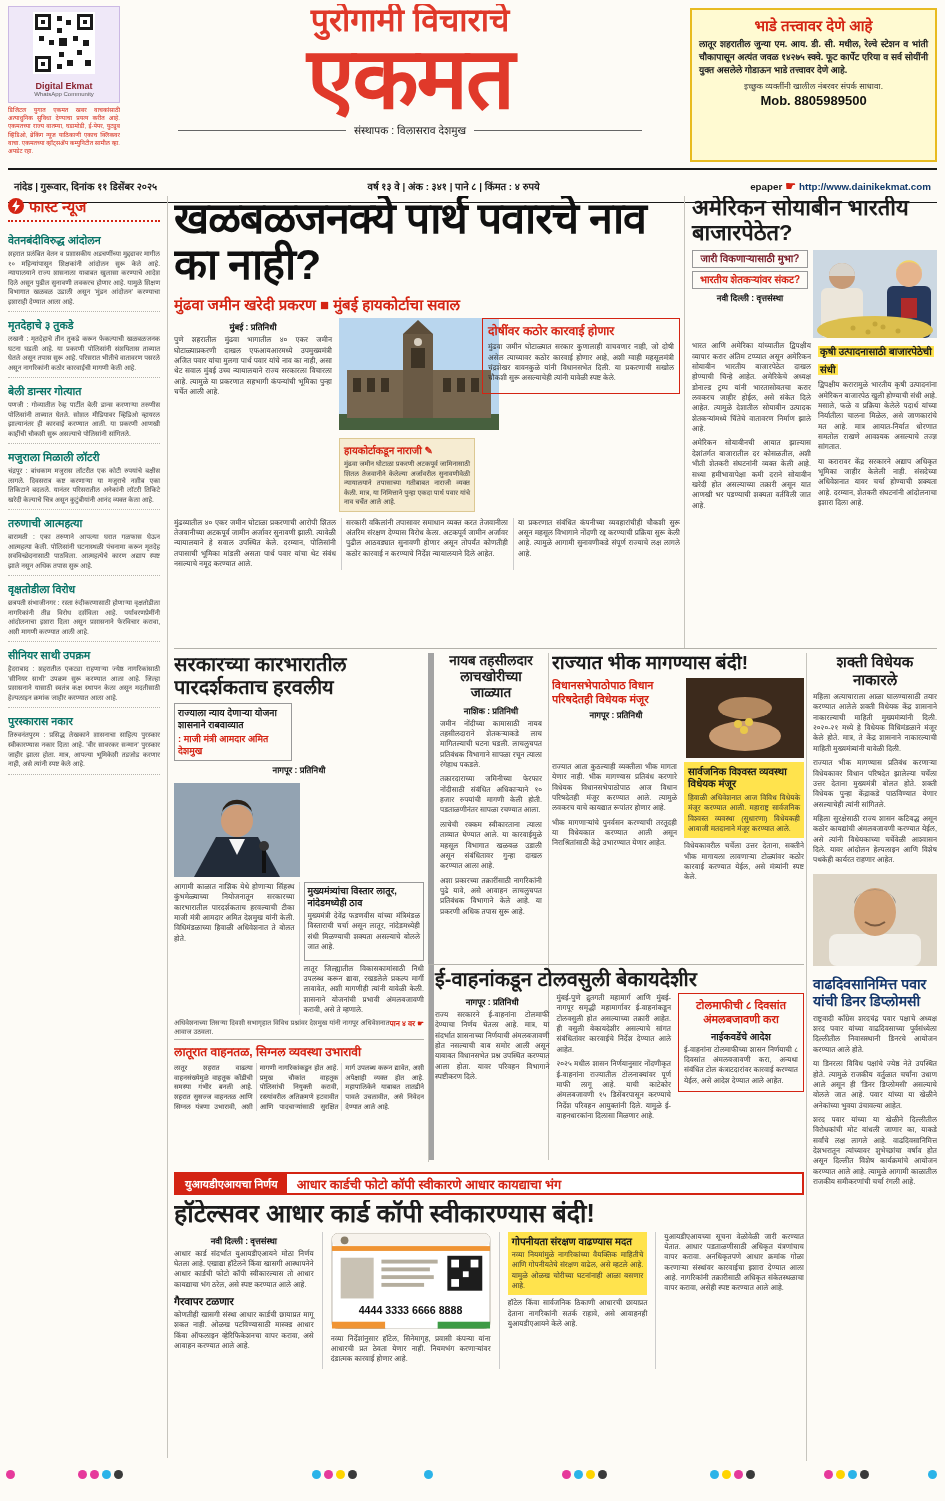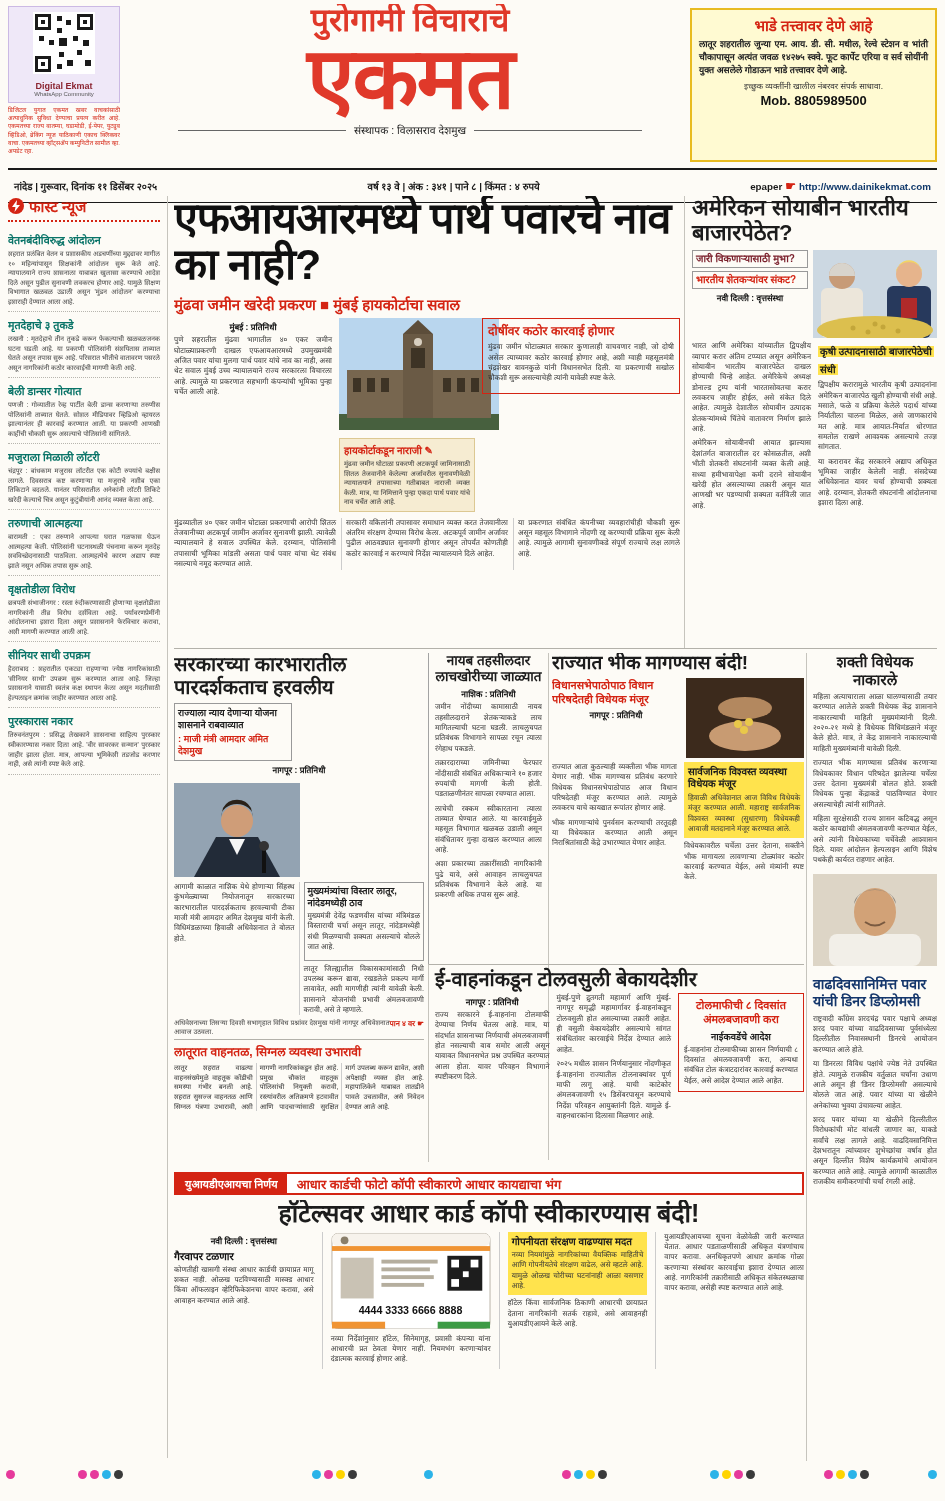--- a/index.html
+++ b/index.html
@@ -55,21 +55,21 @@
   .beige-body{font-size:6.8px;line-height:1.4;color:#3a3a3a;text-align:justify;}
   .red-box{border:1.5px solid var(--accent,#d42413);padding:5px;}
   .red-box-title{color:var(--accent,#d42413);font-weight:800;font-size:12.2px;line-height:1.25;margin-bottom:3px;}
   .lead-bottom{margin-top:6px;column-count:3;column-gap:10px;column-rule:1px solid #ccc;}
 
   
   .soy{left:684px;top:196px;width:253px;height:452px;border-left:1px solid #c6c4bd;padding-left:7px;}
   .h-soy{font-size:22px;font-weight:800;line-height:1.12;}
   .soy-top{display:flex;gap:5px;margin:5px 0 3px;}
   .soy-tags{width:116px;}
-  .tag{border:1px solid #999;padding:2px 3px;font-weight:800;font-size:10px;line-height:1.2;margin-bottom:3px;}
+  .tag{border:1px solid #999;padding:2px 3px;font-weight:800;font-size:10px;line-height:1.2;margin-bottom:3px;text-align:center;}
   .tag1{color:#7a1f2b;}
   .tag2{color:var(--accent,#d42413);}
   .soy-body{display:flex;gap:7px;}
   .soy-col{flex:1;}
   .hl{display:inline;background:var(--yellow,#ffe34d);font-weight:800;font-size:10px;line-height:1.35;padding:0 2px;
       -webkit-box-decoration-break:clone;box-decoration-break:clone;}
 
   .hr648{left:174px;top:648px;width:763px;height:1px;background:#b3b1aa;}
 
   
@@ -78,21 +78,21 @@
   .tr-top{display:flex;gap:5px;margin-top:4px;flex-direction:column;}
   .quote-box{width:118px;border:1px solid #999;padding:3px;font-size:9.3px;font-weight:800;line-height:1.3;}
   .quote-by{color:var(--accent,#d42413);display:block;margin-top:2px;}
   .tr-body{margin-top:5px;column-count:2;column-gap:9px;column-rule:1px solid #ccc;}
   .inset-box{border:1px solid #999;padding:3px;margin:3px 0;break-inside:avoid;}
   .inset-title{font-weight:800;font-size:9.3px;line-height:1.25;margin-bottom:2px;}
   .tr-foot{font-size:6.8px;color:#444;margin-top:3px;text-align:justify;}
   .jump{color:var(--accent,#d42413);font-weight:800;font-size:7.5px;float:right;}
 
   
-  .tahsildar{left:428px;top:653px;width:121px;height:507px;border-left:1px solid #a3a3a3;border-right:1px solid #c6c4bd;padding:0 6px;}
+  .tahsildar{left:428px;top:653px;width:121px;height:507px;border-left:6px solid #a3a3a3;border-right:1px solid #c6c4bd;padding:0 6px;}
   .h-tah{font-size:13.5px;font-weight:800;line-height:1.2;text-align:center;margin-bottom:2px;}
 
   
   .begging{left:552px;top:653px;width:252px;height:307px;}
   .h-beg{font-size:19px;font-weight:800;line-height:1.1;margin-bottom:4px;}
   .bg-top{display:flex;gap:6px;}
   .bg-left{flex:1;}
   .side-red{color:var(--accent,#d42413);font-weight:800;font-size:11px;line-height:1.3;}
   .bg-body{display:flex;gap:7px;margin-top:4px;}
   .yellow-box{background:var(--yellow,#ffe34d);padding:4px;margin-bottom:3px;}
@@ -115,21 +115,21 @@
   .h-latur{color:var(--accent,#d42413);font-weight:800;font-size:12px;margin-bottom:3px;}
   .latur-body{column-count:3;column-gap:7px;column-rule:1px solid #ccc;font-size:6.8px;line-height:1.42;color:#333;text-align:justify;}
 
   
   .uidai{left:174px;top:1172px;width:630px;height:23px;border:2px solid var(--accent,#d42413);display:flex;align-items:stretch;background:#fff;}
   .uidai-tag{background:var(--accent,#d42413);color:#fff;font-weight:800;font-size:11px;padding:0 9px;display:flex;align-items:center;}
   .uidai-text{color:var(--accent,#d42413);font-weight:800;font-size:12.8px;display:flex;align-items:center;padding-left:10px;}
 
   
   .hotel{left:174px;top:1200px;width:630px;height:258px;}
-  .h-hotel{font-size:25px;font-weight:800;text-align:center;line-height:1.1;margin-bottom:4px;}
+  .h-hotel{font-size:25px;font-weight:800;text-align:left;line-height:1.1;margin-bottom:4px;}
   .hotel-body{display:flex;gap:8px;}
   .hcol{flex:1;}
   .hcol+.hcol{border-left:1px solid #ccc;padding-left:8px;}
   .sub-head{font-weight:800;font-size:10.5px;margin:3px 0 2px;color:#111;}
 
   .marks{left:0;top:1470px;width:945px;height:12px;}
   .grp{position:absolute;top:0;display:flex;gap:3px;}
   .dot{width:9px;height:9px;border-radius:50%;display:inline-block;}
   .m1{background:#e6399b;}.m2{background:#2bb3e8;}.m3{background:#ffd400;}.m4{background:#3a3a3a;}
   .single{position:absolute;top:0;}
@@ -241,21 +241,21 @@
       <div class="fn-title">सीनियर साथी उपक्रम</div>
       <div class="fn-body">हैदराबाद : शहरातील एकट्या राहणाऱ्या ज्येष्ठ नागरिकांसाठी 'सीनियर साथी' उपक्रम सुरू करण्यात आला आहे. जिल्हा प्रशासनाने यासाठी स्वतंत्र कक्ष स्थापन केला असून मदतीसाठी हेल्पलाइन क्रमांक जाहीर करण्यात आला आहे.</div>
     </div>
     <div class="fn-item">
       <div class="fn-title">पुरस्कारास नकार</div>
       <div class="fn-body">तिरुवनंतपुरम : प्रसिद्ध लेखकाने शासनाचा साहित्य पुरस्कार स्वीकारण्यास नकार दिला आहे. 'वीर सावरकर सन्मान' पुरस्कार जाहीर झाला होता. मात्र, आपल्या भूमिकेशी तडजोड करणार नाही, असे त्यांनी स्पष्ट केले आहे.</div>
     </div>
   </aside>
 
   <section class="abs lead">
-    <h2 class="h-lead">एफआयआरमध्ये पार्थ पवारचे नाव का नाही?</h2>
+    <h2 class="h-lead">खळबळजनक्ये पार्थ पवारचे नाव का नाही?</h2>
     <div class="lead-sub">मुंढवा जमीन खरेदी प्रकरण ■ मुंबई हायकोर्टाचा सवाल</div>
     <div class="lead-mid">
       <div class="lead-c1">
         <div class="byline">मुंबई : प्रतिनिधी</div>
         <p class="bt">पुणे शहरातील मुंढवा भागातील ४० एकर जमीन घोटाळ्याप्रकरणी दाखल एफआयआरमध्ये उपमुख्यमंत्री अजित पवार यांचा मुलगा पार्थ पवार यांचे नाव का नाही, असा थेट सवाल मुंबई उच्च न्यायालयाने राज्य सरकारला विचारला आहे. त्यामुळे या प्रकरणात सहभागी कंपन्यांची भूमिका पुन्हा चर्चेत आली आहे.</p>
       </div>
       <div class="lead-c2">
         <svg width="160" height="112" viewBox="0 0 160 112">
           <rect width="160" height="112" fill="#b9d6ee"></rect>
           <rect x="0" y="96" width="160" height="16" fill="#47603e"></rect>
@@ -460,20 +460,21 @@
   <div class="abs uidai">
     <div class="uidai-tag">युआयडीएआयचा निर्णय</div>
     <div class="uidai-text">आधार कार्डची फोटो कॉपी स्वीकारणे आधार कायद्याचा भंग</div>
   </div>
 
   <section class="abs hotel">
     <h2 class="h-hotel">हॉटेल्सवर आधार कार्ड कॉपी स्वीकारण्यास बंदी!</h2>
     <div class="hotel-body">
       <div class="hcol">
         <div class="byline">नवी दिल्ली : वृत्तसंस्था</div>
+        <p class="bt">आधार कार्ड संदर्भात युआयडीएआयने मोठा निर्णय घेतला आहे. एखाद्या हॉटेलने किंवा खासगी आस्थापनेने आधार कार्डची फोटो कॉपी स्वीकारल्यास तो आधार कायद्याचा भंग ठरेल, असे स्पष्ट करण्यात आले आहे.</p>
         <div class="sub-head">गैरवापर टळणार</div>
         <p class="bt">कोणतीही खासगी संस्था आधार कार्डची छायाप्रत मागू शकत नाही. ओळख पटविण्यासाठी मास्क्ड आधार किंवा ऑफलाइन व्हेरिफिकेशनचा वापर करावा, असे आवाहन करण्यात आले आहे.</p>
       </div>
       <div class="hcol">
         <svg width="160" height="98" viewBox="0 0 165 100">
           <rect x="1" y="1" width="163" height="98" rx="6" fill="#ffffff" stroke="#b9b3a6"></rect>
           <rect x="1" y="1" width="163" height="13" rx="6" fill="#f7f3ec"></rect>
           <circle cx="14" cy="8" r="4" fill="#8a7f6a"></circle>
           <rect x="1" y="14" width="163" height="5" fill="#f09433"></rect>
           <rect x="10" y="26" width="34" height="42" fill="#c9c2b4"></rect>

